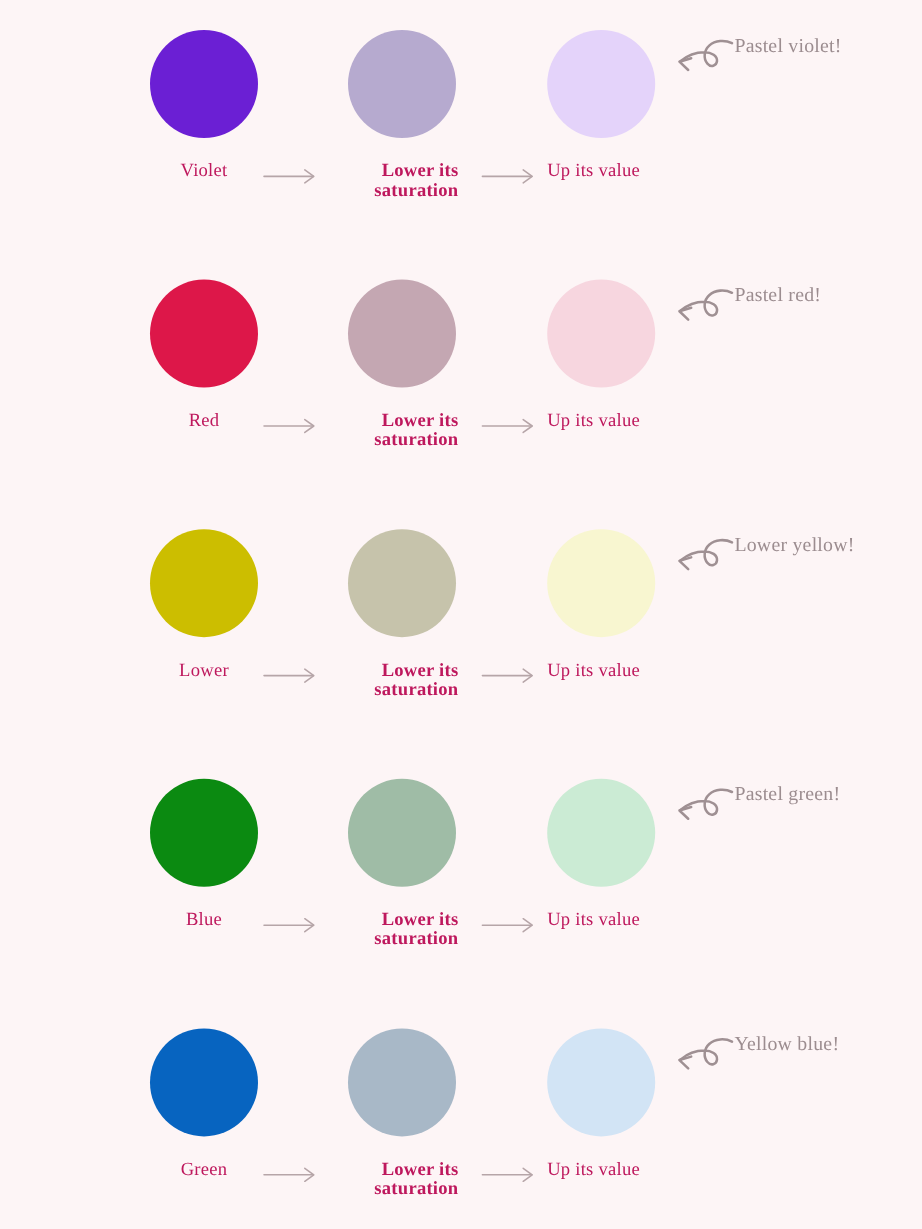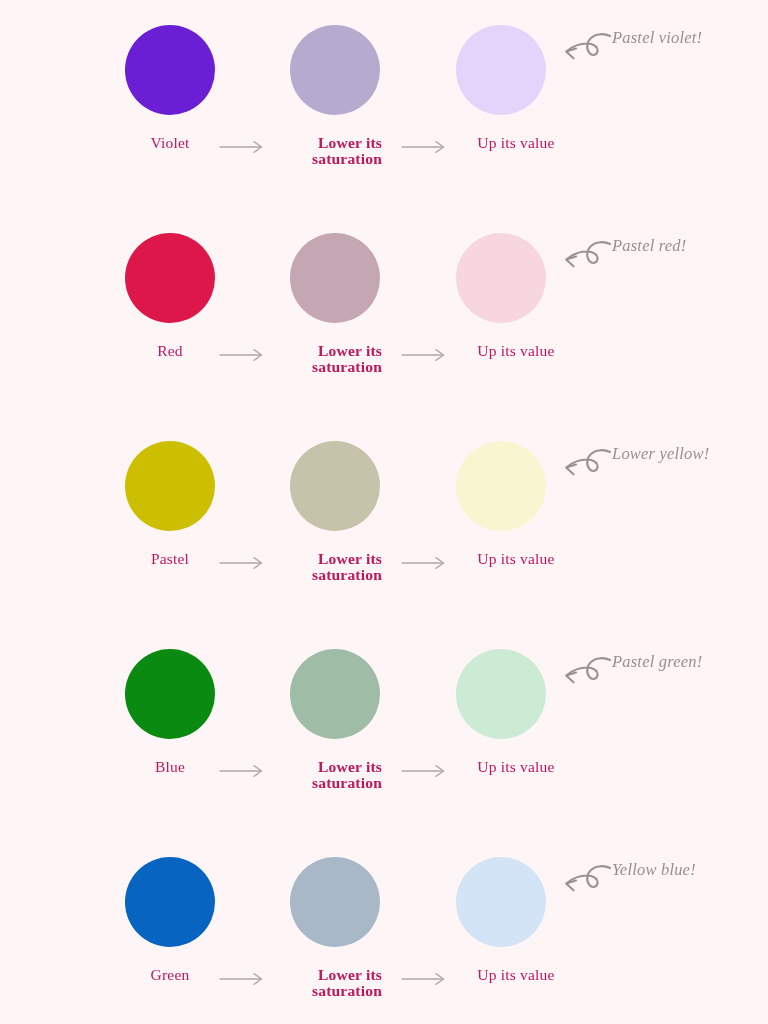--- a/index.html
+++ b/index.html
@@ -57,21 +57,21 @@
   }
   .caption.cap1 {
     left: 290px;
     width: 92px;
     text-align: right;
     font-weight: bold;
   }
   .caption.cap2 {
     left: 456px;
     width: 120px;
-    text-align: center;
+    text-align: left;
   }
 
   
   .arrow {
     position: absolute;
     top: 140px;
     width: 46px;
     height: 14px;
     color: #b6a5a8;
   }
@@ -91,21 +91,20 @@
   .note-arrow svg { display: block; overflow: visible; }
 
   .note-text {
     position: absolute;
     left: 612px;
     top: 28px;
     font-size: 16.5px;
     color: #9c8d90;
     letter-spacing: 0.2px;
     white-space: nowrap;
-    font-style: italic;
   }
 </style>
 </head>
 <body>
 
 <div id="board">
     <div class="row" style="top: 0px;">
       <div class="swatch col0" style="background: rgb(107, 31, 212);"></div>
       <div class="swatch col1" style="background: rgb(182, 170, 207);"></div>
       <div class="swatch col2" style="background: rgb(228, 211, 250);"></div>
@@ -158,21 +157,21 @@
           <path d="M52 6 C46 3 38 3.5 33 8 C28.5 12 28 19 31.5 23 C34.5 26.5 39 25 39.5 21 C40 16.5 35 13.5 29 13.5 C22 13.5 15 16 9 21"></path>
           <path d="M18 18.5 L8.2 21.4 L15.5 28.3"></path>
         </svg>
       </div>
       <div class="note-text">Pastel red!</div>
     </div>
     <div class="row" style="top: 416px;">
       <div class="swatch col0" style="background: rgb(204, 190, 0);"></div>
       <div class="swatch col1" style="background: rgb(198, 195, 171);"></div>
       <div class="swatch col2" style="background: rgb(248, 246, 208);"></div>
-      <div class="caption cap0">Pastel</div>
+      <div class="caption cap0">Lower</div>
       <div class="arrow ar0">
         <svg width="46" height="14" viewBox="0 0 46 14" fill="none" stroke="currentColor" stroke-width="1.3" stroke-linecap="round" stroke-linejoin="round">
           <path d="M0 7 H41"></path>
           <path d="M34 1.6 L41.5 7 L34 12.4"></path>
         </svg>
       </div>
       <div class="caption cap1">Lower its
 saturation</div>
       <div class="arrow ar1">
         <svg width="46" height="14" viewBox="0 0 46 14" fill="none" stroke="currentColor" stroke-width="1.3" stroke-linecap="round" stroke-linejoin="round">

